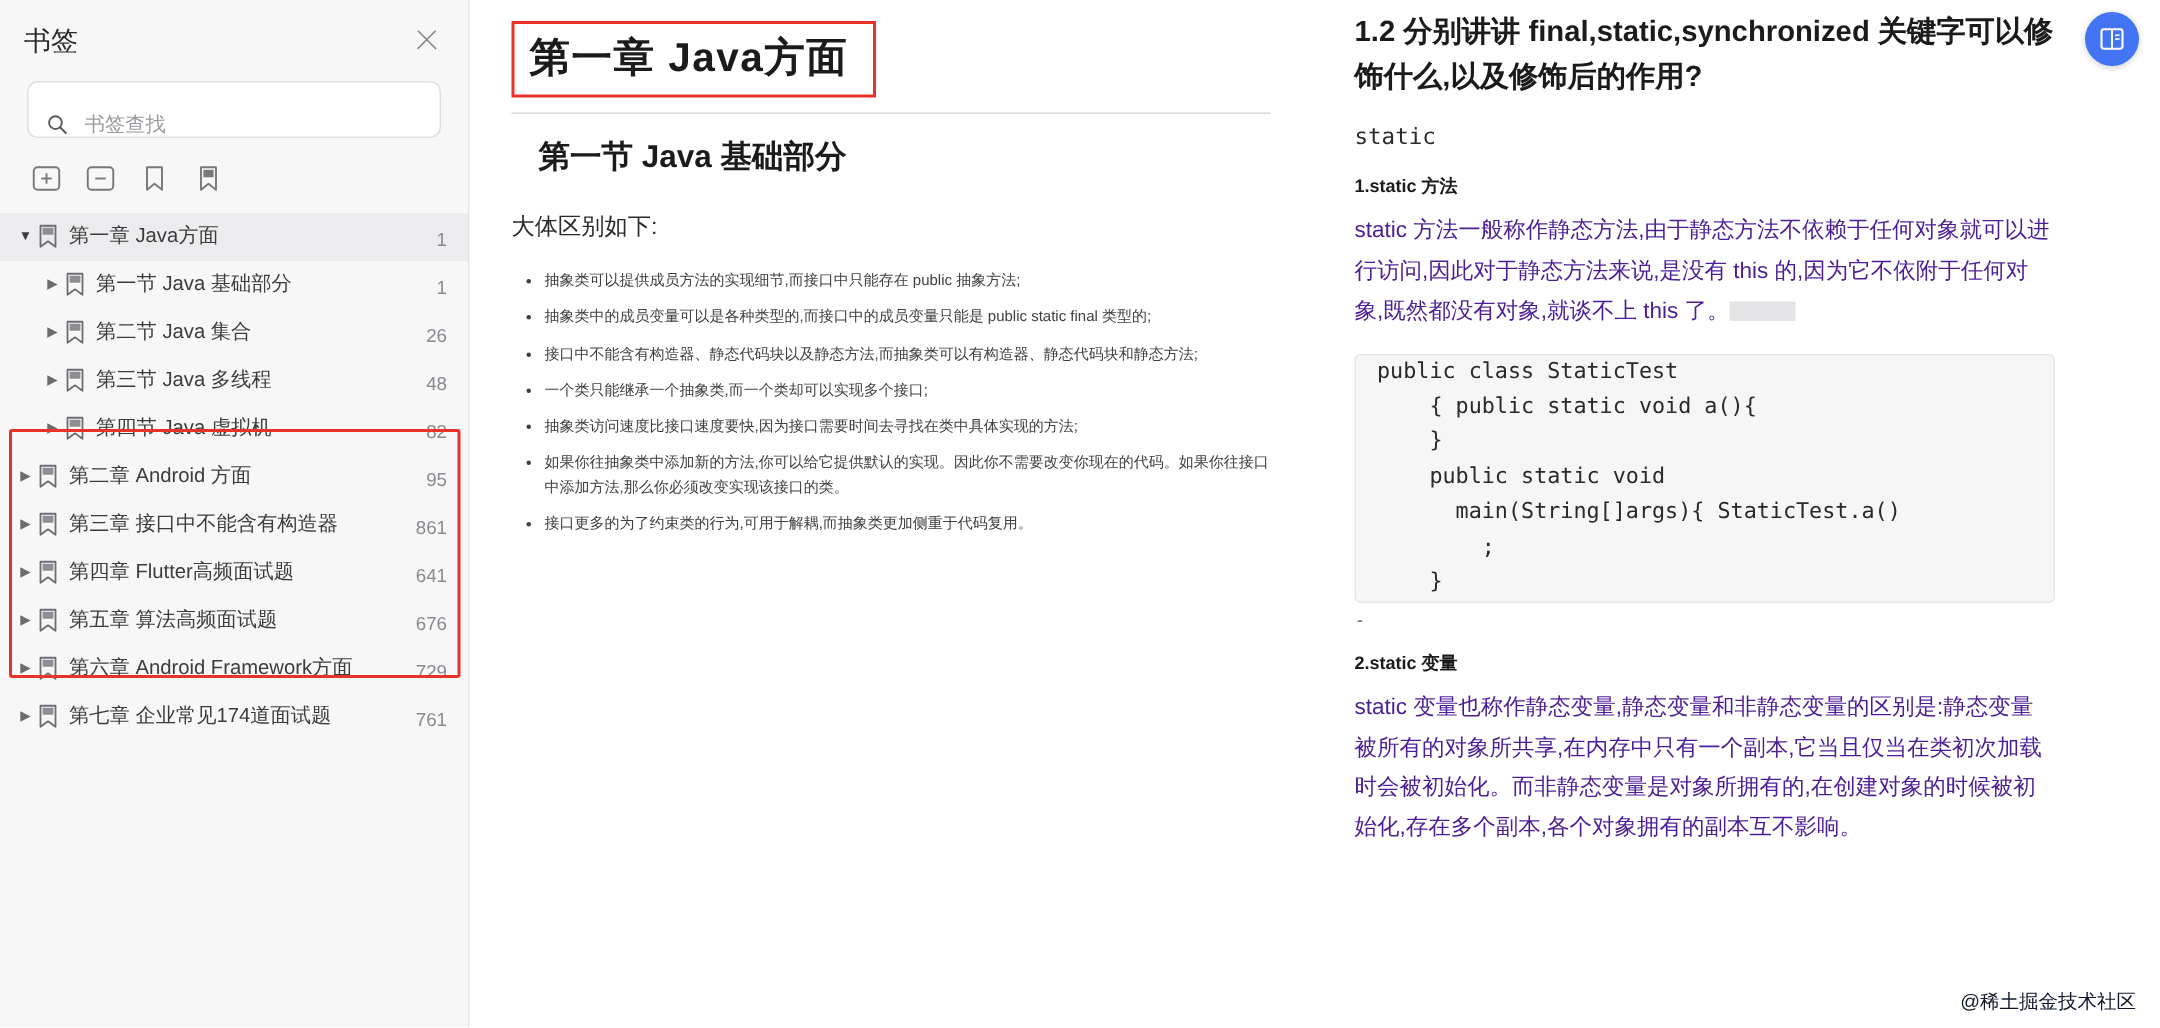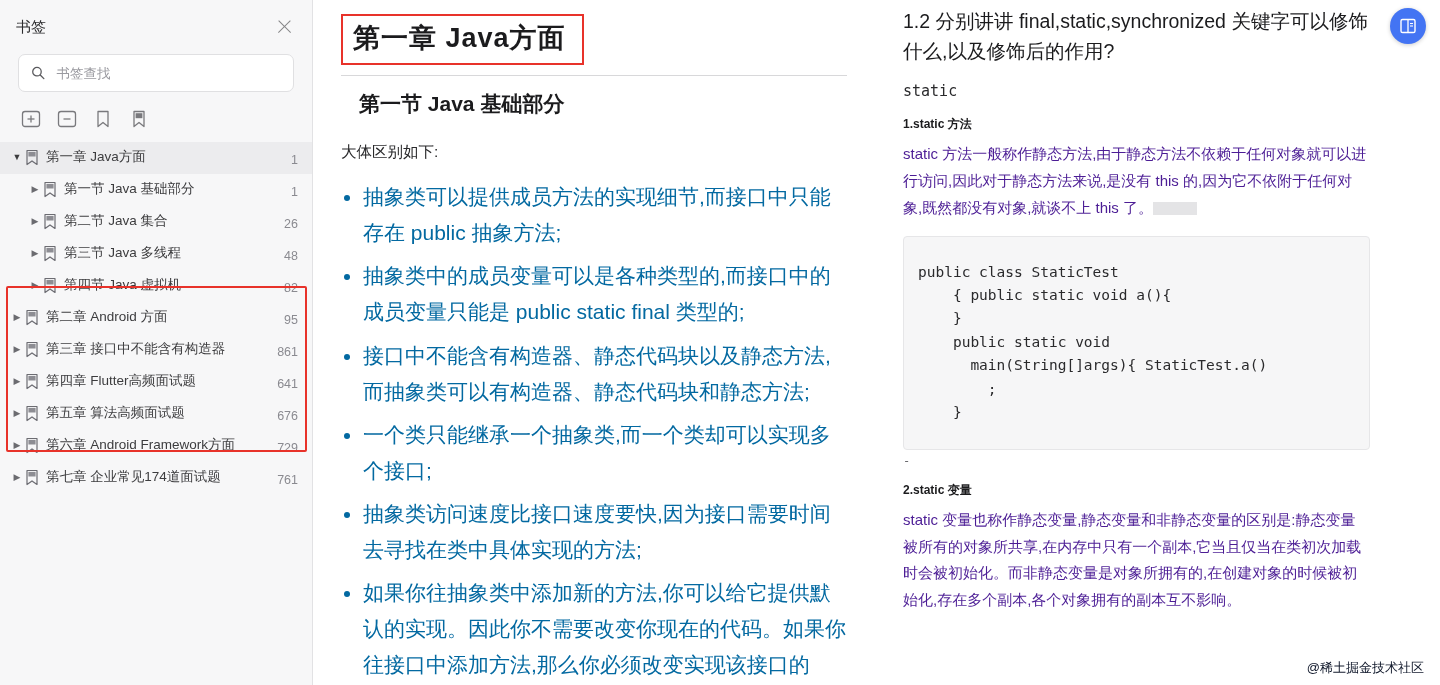--- a/index.html
+++ b/index.html
@@ -29,21 +29,21 @@
     position: relative;
   }
   .sb-header {
     height: 54px;
     display: flex;
     align-items: center;
     padding: 0 16px;
     justify-content: space-between;
   }
   .sb-title {
-    font-size: 15px;
+    font-size: 18px;
     color: #2b2b2d;
   }
   .sb-close {
     width: 22px; height: 22px;
     position: relative;
     cursor: pointer;
     opacity: .65;
   }
   .sb-close::before, .sb-close::after {
     content: "";
@@ -57,21 +57,21 @@
 
   .sb-search-wrap {
     padding: 0 18px 10px 18px;
   }
   .sb-search {
     height: 38px;
     background: #ffffff;
     border: 1px solid #e0e0e2;
     border-radius: 7px;
     display: flex;
-    align-items: center;
+    align-items: flex-end;
     padding: 0 12px;
     gap: 9px;
   }
   .sb-search input {
     border: none;
     outline: none;
     background: transparent;
     font-size: 13.5px;
     color: #3a3a3c;
     width: 100%;
@@ -190,38 +190,38 @@
   .para {
     font-size: 15.5px;
     color: #2a2a2c;
     margin: 0 0 14px 0;
     line-height: 1.75;
   }
   ul.bullets {
     margin: 0; padding: 0 0 0 22px;
   }
   ul.bullets li {
-    font-size: 21px;
-    color: #0369a1;
+    font-size: 10px;
+    color: #404040;
     line-height: 1.72;
     margin-bottom: 7px;
   }
 
   
   .page-right {
     flex: 1;
     height: 685px;
     background: #ffffff;
     padding: 6px 70px 0 22px;
     overflow: hidden;
     position: relative;
   }
   .r-h1 {
     font-size: 19.5px;
-    font-weight: normal;
+    font-weight: bold;
     color: #1b1b1d;
     line-height: 1.55;
     margin: 0 0 16px 0;
   }
   .r-code-inline {
     font-family: "DejaVu Sans Mono", monospace;
     font-size: 15px;
     color: #2a2a2c;
   }
   .r-line {
@@ -244,21 +244,21 @@
   .redacted {
     display: inline-block;
     width: 44px; height: 13px;
     background: #e4e4e6;
     vertical-align: middle;
   }
   .code-block {
     background: #f6f6f7;
     border: 1px solid #e6e6e8;
     border-radius: 4px;
-    padding: 24px 14px;
+    padding: 0 14px;
     margin: 4px 0 18px 0;
     font-family: "DejaVu Sans Mono", monospace;
     font-size: 14.5px;
     color: #2a2a2c;
     line-height: 1.62;
     white-space: pre;
     overflow: hidden;
   }
   .code-dash {
     font-family: "DejaVu Sans Mono", monospace;

